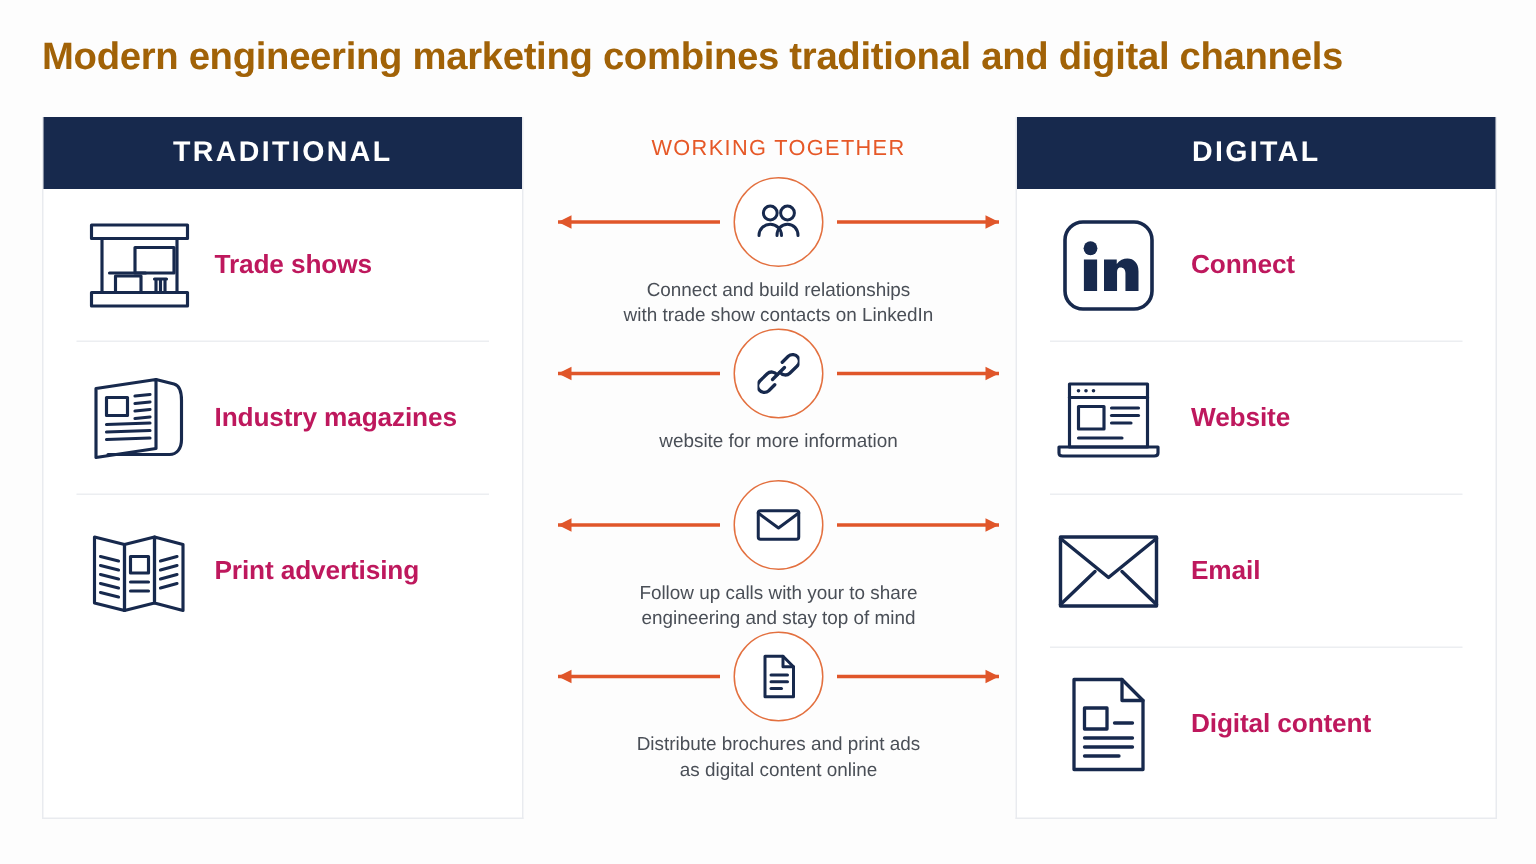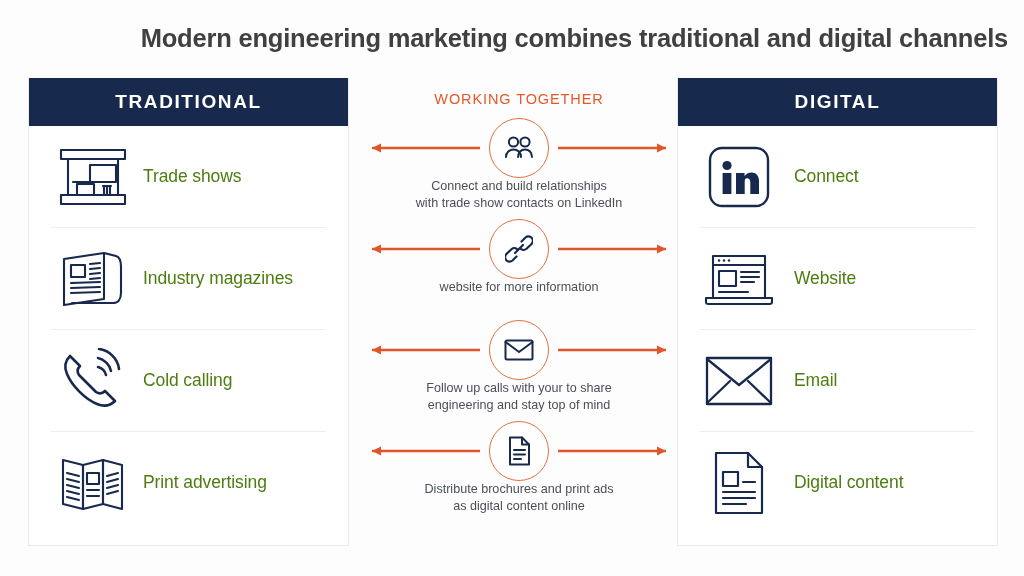--- a/index.html
+++ b/index.html
@@ -6,22 +6,22 @@
   body{
     width:1024px;height:576px;
     background:#fdfdfd;
     font-family:"Liberation Sans", sans-serif;
     overflow:hidden;
     position:relative;
   }
 
   .page-title{
     position:absolute;left:28px;top:24px;width:980px;
-    font-size:25.5px;font-weight:bold;color:#404040;
-    letter-spacing:-0.2px;white-space:nowrap;text-align:right;
+    font-size:25.5px;font-weight:bold;color:#a16207;
+    letter-spacing:-0.2px;white-space:nowrap;
   }
 
   
   .panel{
     position:absolute;top:78px;
     background:#ffffff;
     border:1px solid #e9ebef;
     border-top:none;
     box-sizing:border-box;
   }
@@ -38,21 +38,21 @@
   .row{
     height:101px;display:flex;align-items:center;
     border-bottom:1px solid #eceef1;
   }
   .row:last-child{border-bottom:none;}
   .row-icon{
     width:84px;min-width:84px;height:72px;
     display:flex;align-items:center;justify-content:center;
   }
   .row-label{
-    font-size:17.5px;font-weight:normal;color:#4d7c0f;
+    font-size:17.5px;font-weight:bold;color:#be185d;
     margin-left:8px;letter-spacing:-0.1px;
   }
   .panel.right .row-icon{width:78px;min-width:78px;}
   .panel.right .row-label{margin-left:16px;}
 
   
   .center{
     position:absolute;left:360px;top:78px;width:318px;height:468px;
   }
   .center-title{
@@ -72,21 +72,21 @@
   .arrow.left{left:2px;}
   .arrow.right{right:2px;}
   .node-circle{
     width:58px;height:58px;border-radius:50%;
     border:1.6px solid #e3703f;
     background:#ffffff;
     display:flex;align-items:center;justify-content:center;
     position:relative;z-index:2;
   }
   .link-caption{
-    margin-top:1px;text-align:center;
+    margin-top:8px;text-align:center;
     font-size:12.6px;line-height:17px;color:#4a4f57;
     padding:0 12px;
   }
   svg{display:block;}
 </style>
 </head>
 <body>
 
 <div class="page-title">Modern engineering marketing combines traditional and digital channels</div>
 
@@ -121,31 +121,20 @@
           <line x1="32" y1="27" x2="42" y2="26"></line>
             <line x1="32" y1="32" x2="42" y2="31"></line>
           <line x1="13" y1="36" x2="42" y2="35"></line>
             <line x1="13" y1="41" x2="42" y2="40"></line>
           <line x1="13" y1="46" x2="42" y2="45"></line>
         </svg>
       </div>
       <div class="row-label">Industry magazines</div>
     </div>
 
-    <div class="row">
-      <div class="row-icon">
-        <svg width="70" height="66" viewBox="0 0 70 66" fill="none" stroke="#17294d" stroke-width="2.6" stroke-linecap="round" stroke-linejoin="round">
-          <path d="M12 8 C7 13 6 19 9 26 C14 38 27 51 39 56 C46 59 52 58 57 53 L47 43 C44 46 41 46 38 44 L21 27 C19 24 19 21 22 18 Z"></path>
-          <path d="M40 10 C46 11 52 17 53 23"></path>
-          <path d="M40 19 C44 20 47 23 48 27"></path>
-          <path d="M41 1 C51 2 60 11 61 21"></path>
-        </svg>
-      </div>
-      <div class="row-label">Cold calling</div>
-    </div>
 
     <div class="row">
       <div class="row-icon">
         <svg width="70" height="64" viewBox="0 0 70 64" fill="none" stroke="#17294d" stroke-width="2.1" stroke-linecap="round" stroke-linejoin="round">
           <path d="M5 9 L25 14 L25 58 L5 53 Z"></path>
           <path d="M25 14 L45 9 L45 53 L25 58 Z"></path>
           <path d="M45 9 L64 14 L64 58 L45 53 Z"></path>
           <line x1="9" y1="22" x2="21" y2="25"></line>
             <line x1="9" y1="28" x2="21" y2="31"></line>
           <line x1="9" y1="34" x2="21" y2="37"></line>

